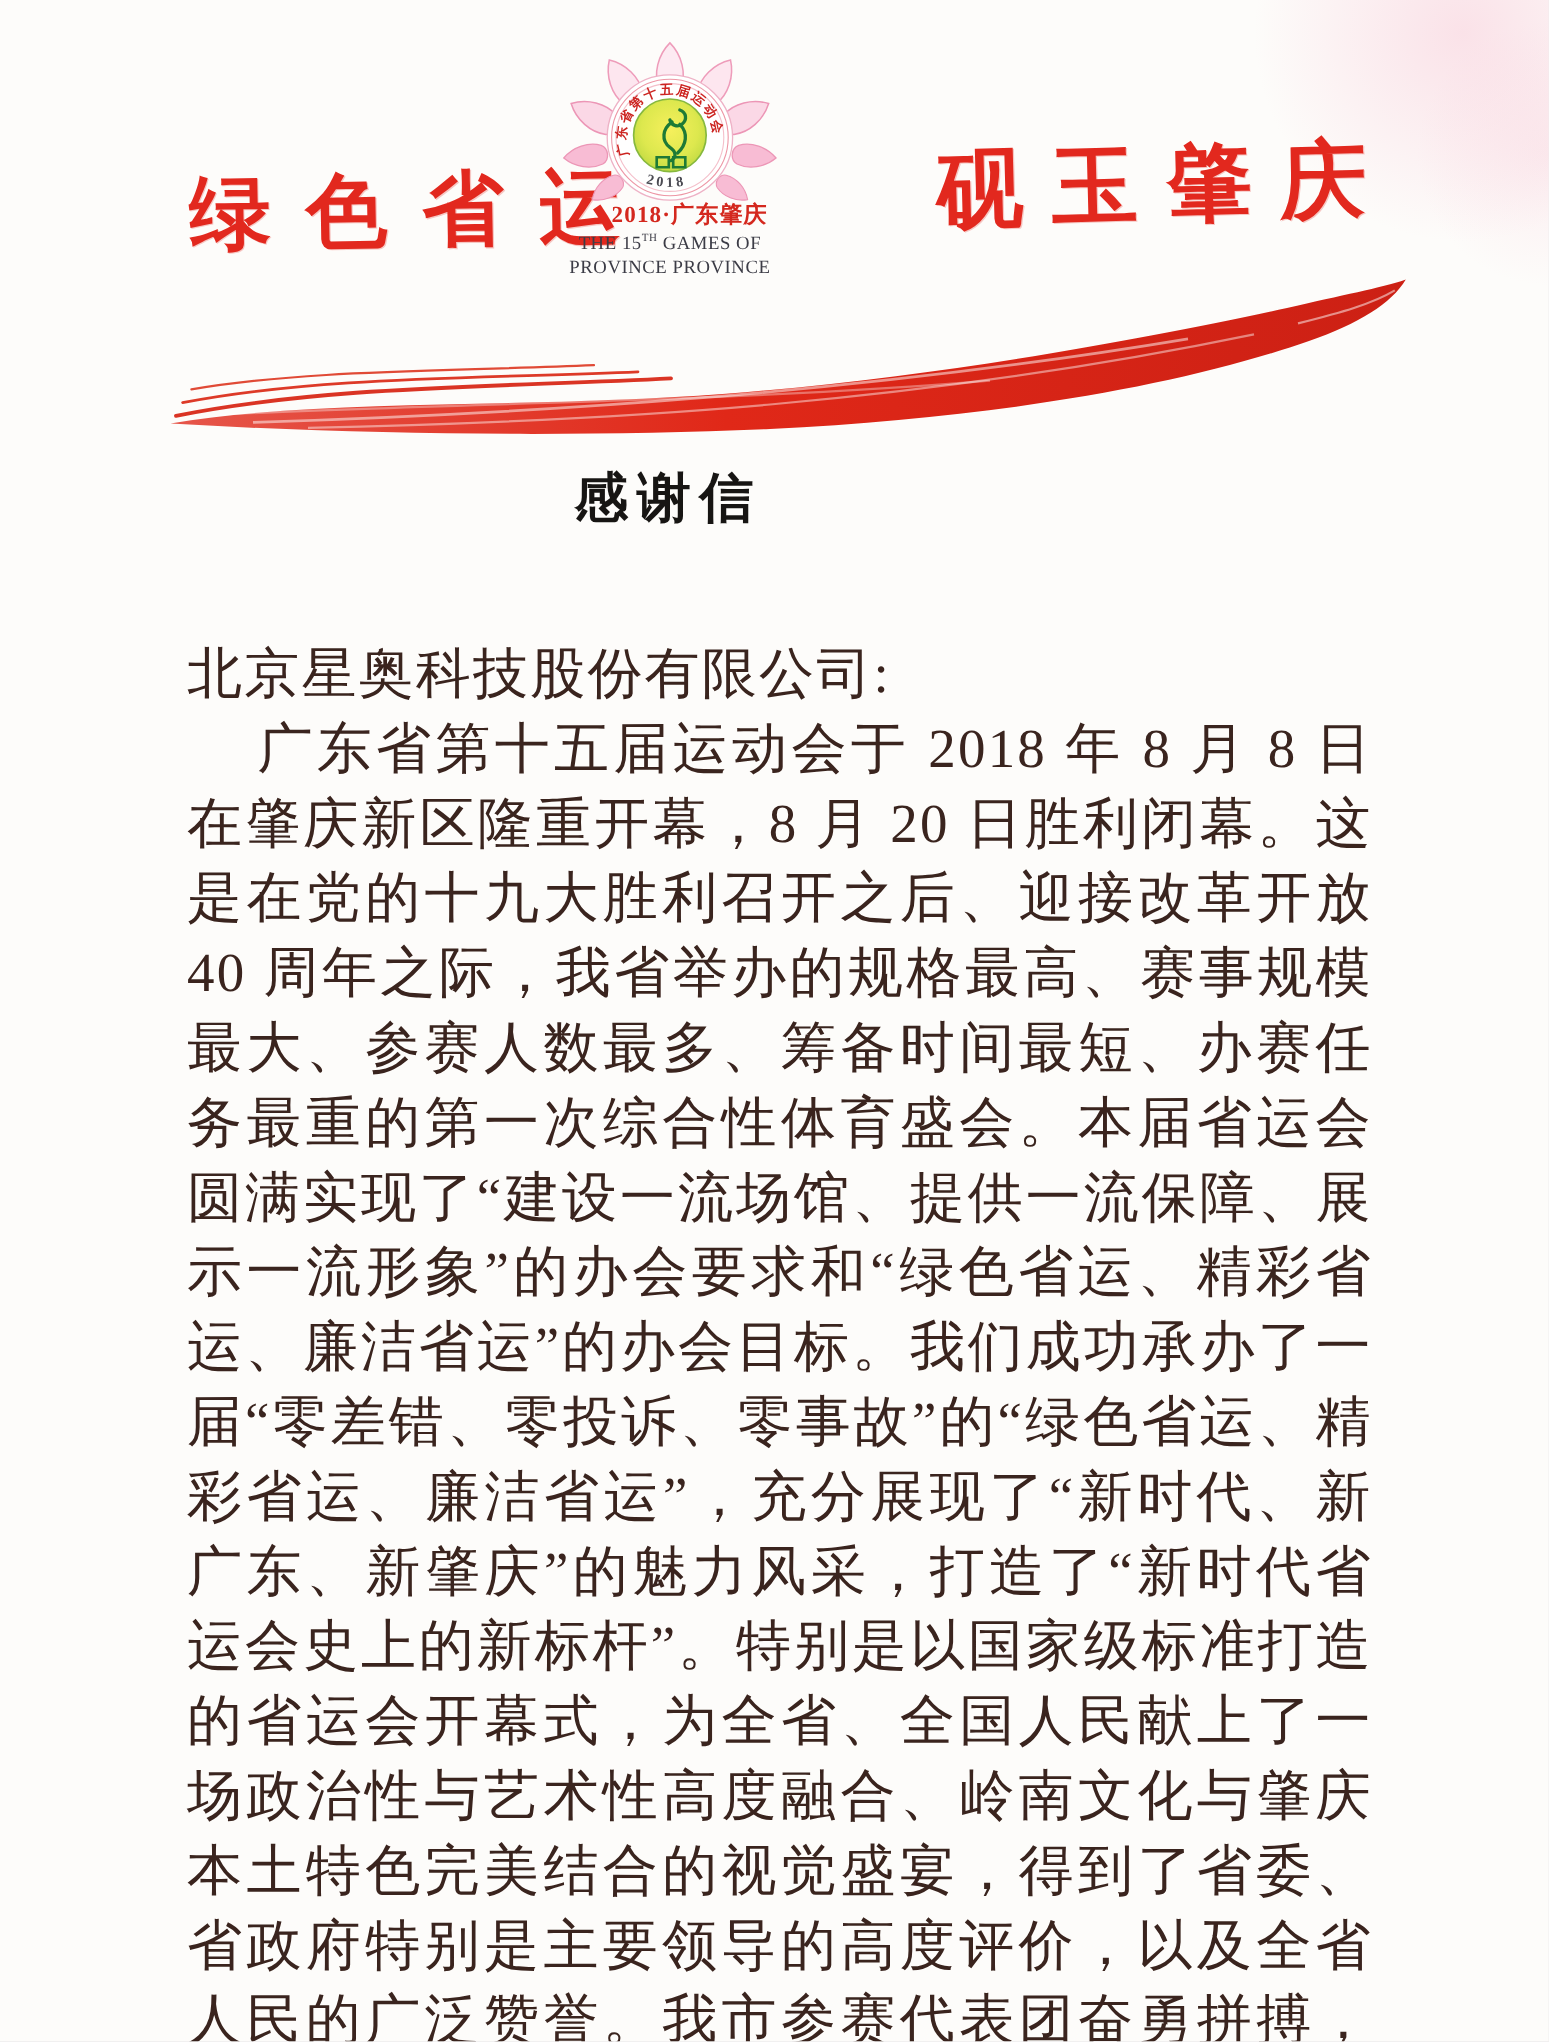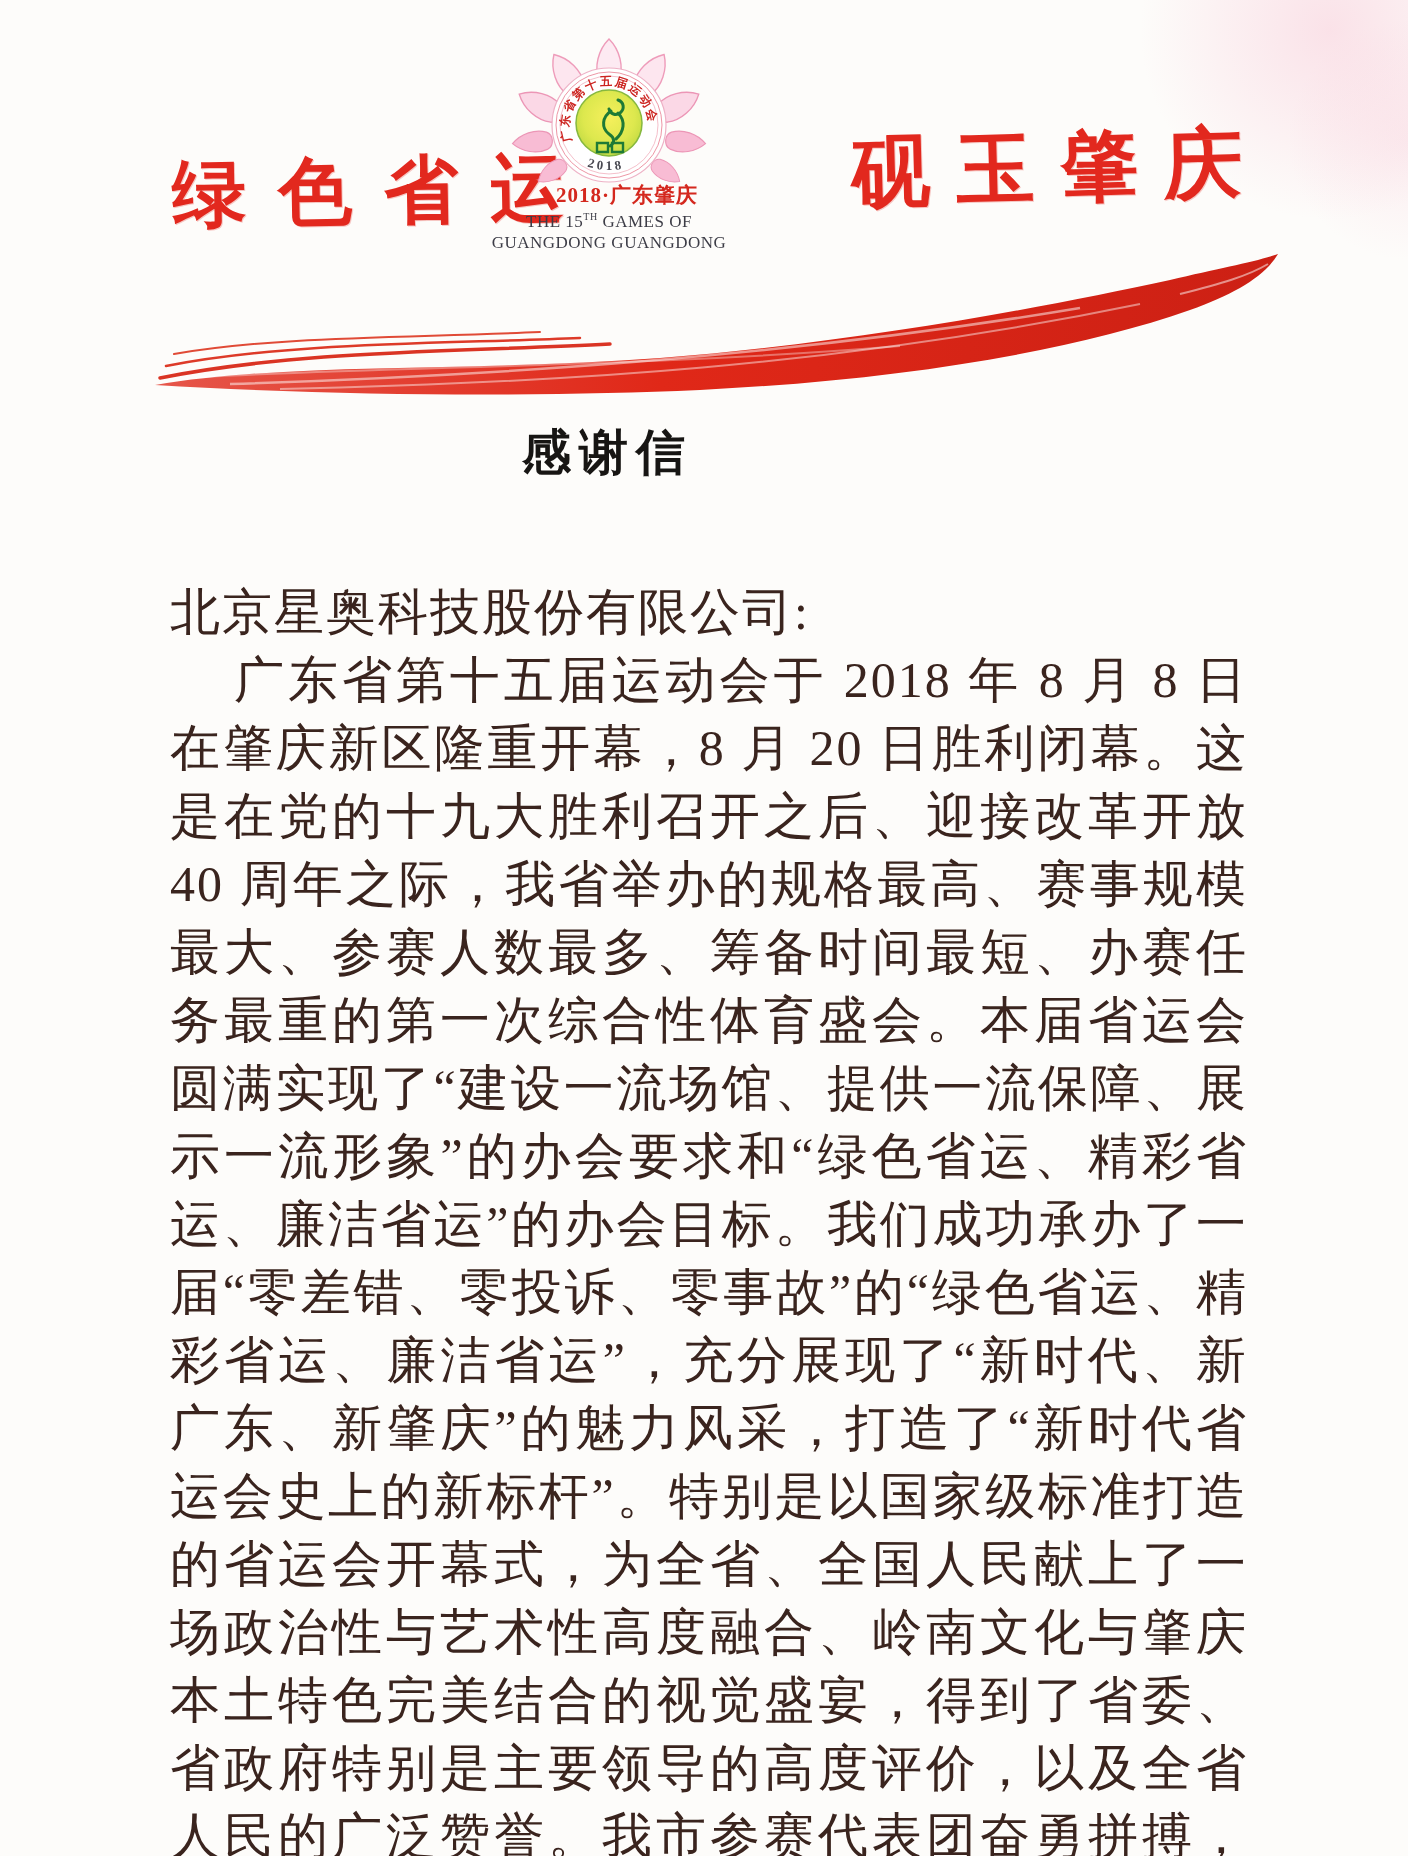--- a/index.html
+++ b/index.html
@@ -103,21 +103,21 @@
     </g>
     <path id="yearPath" d="M 96 128 Q 122 138 148 128" fill="none"></path>
     <text font-size="13" font-weight="bold" fill="#4a4a52" letter-spacing="3">
       <textPath href="#yearPath" startOffset="8%">2018</textPath>
     </text>
   </svg>
 
   <div class="logo-captions">
     <div class="cap-cn">2018·广东肇庆</div>
     <div class="cap-en"><span>THE 15</span><sup>TH</sup><span> GAMES OF</span></div>
-    <div class="cap-en">GUANGDONG GUANGDONG</div>
+    <div class="cap-en">PROVINCE PROVINCE</div>
   </div>
 
   <svg class="swoosh" viewBox="0 0 1150 150" preserveAspectRatio="none" xmlns="http://www.w3.org/2000/svg">
     <defs>
       <linearGradient id="gSwoosh" x1="0" y1="0" x2="1" y2="0">
         <stop offset="0%" stop-color="#e6564a"></stop>
         <stop offset="45%" stop-color="#e02818"></stop>
         <stop offset="100%" stop-color="#cc2014"></stop>
       </linearGradient>
     </defs>

